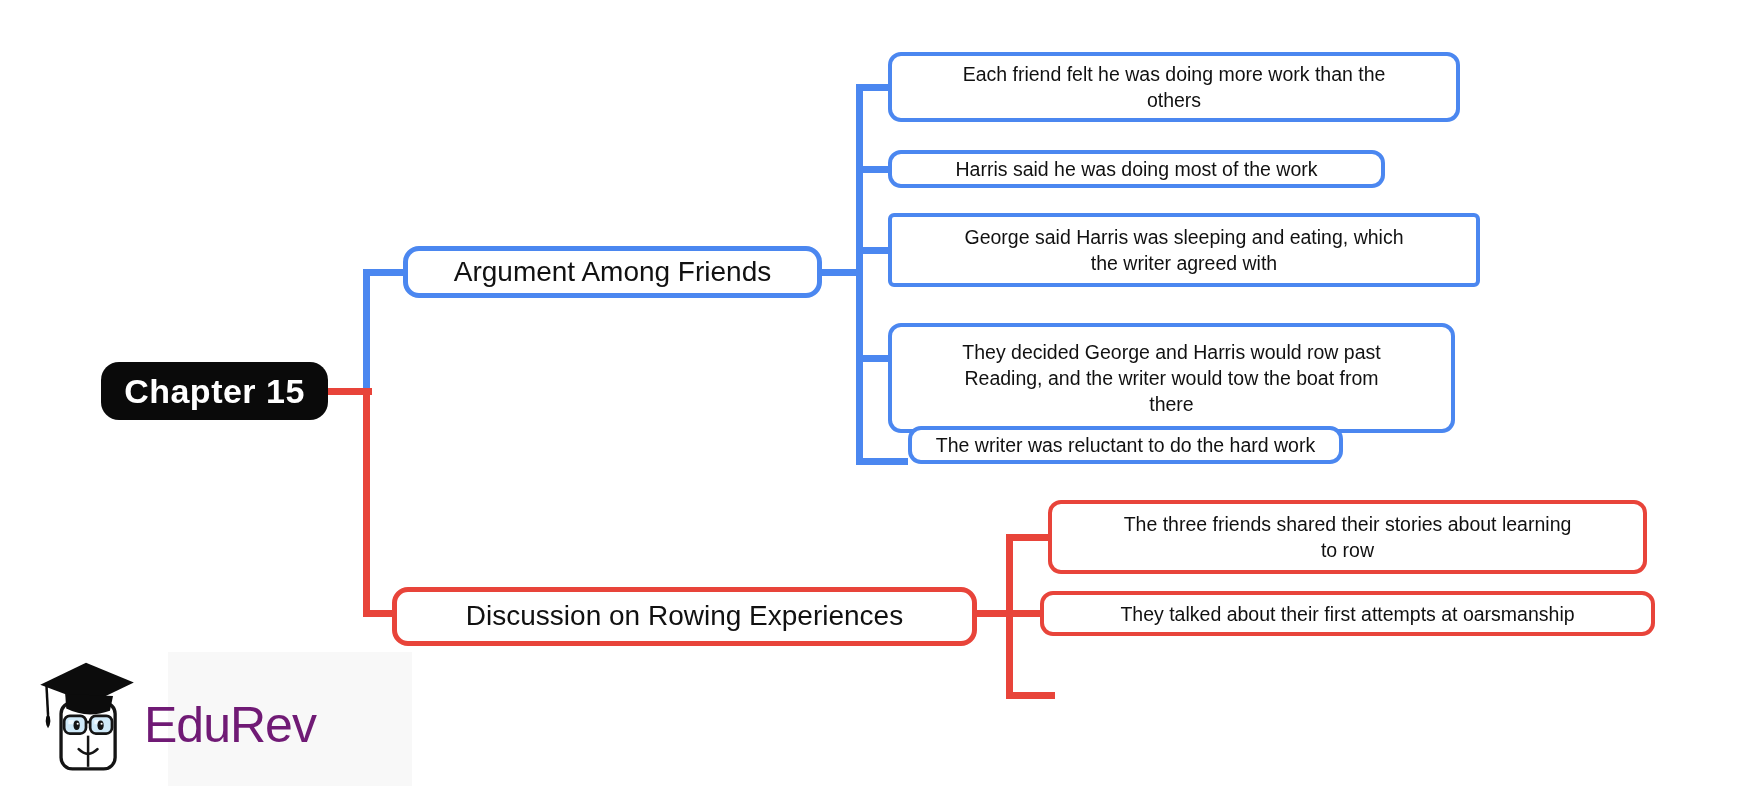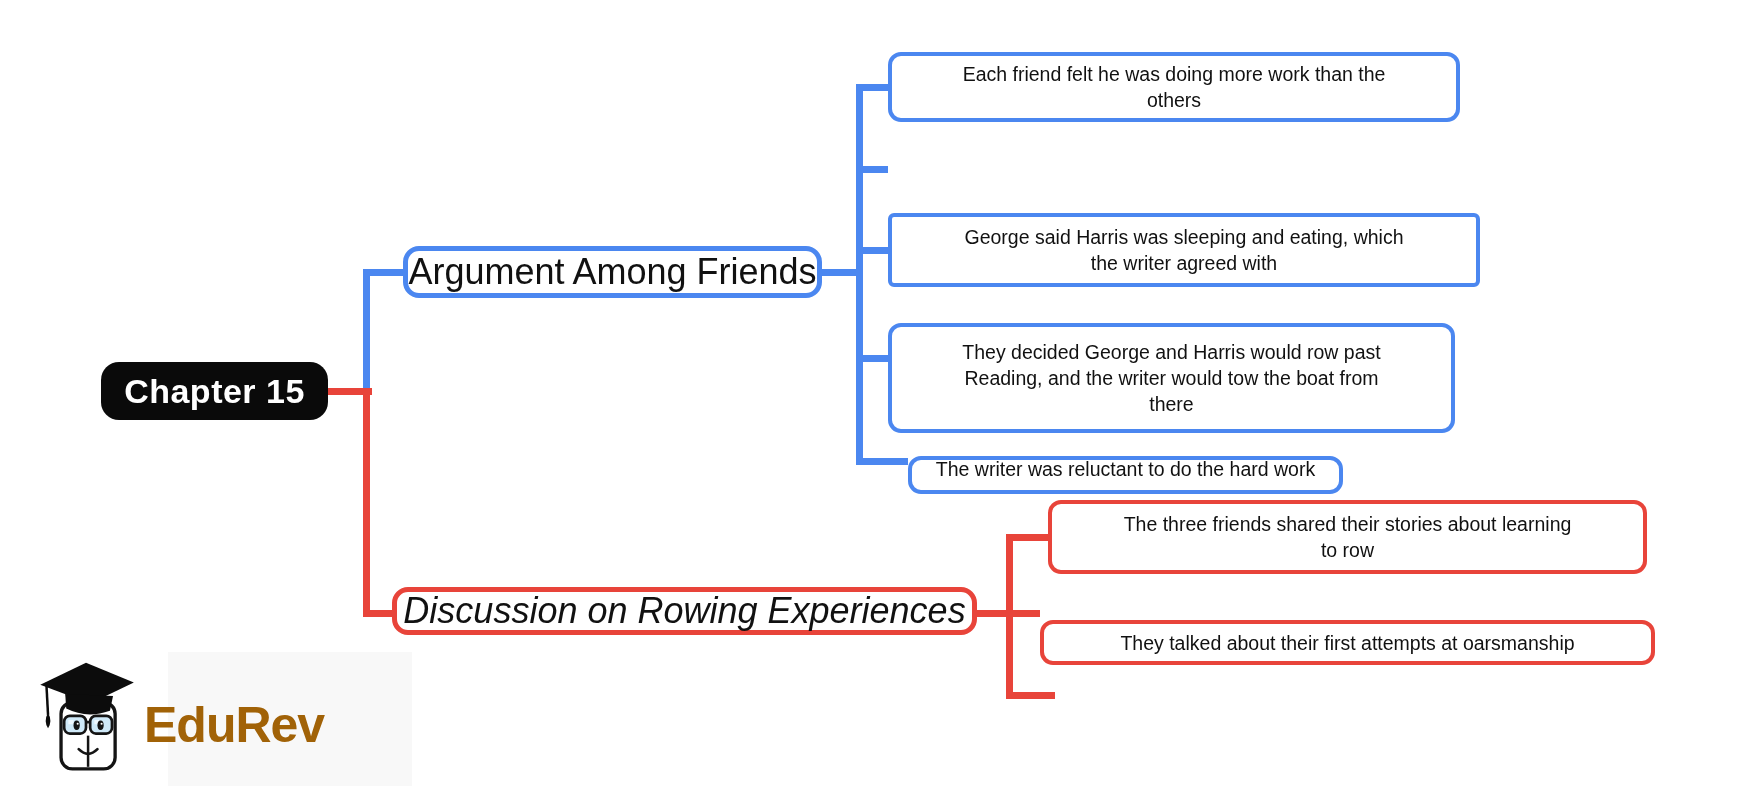--- a/index.html
+++ b/index.html
@@ -19,37 +19,37 @@
   .node{
     position:absolute;box-sizing:border-box;background:#ffffff;
     display:flex;align-items:center;justify-content:center;text-align:center;
     color:var(--ink);
   }
   .root-node{
     background:var(--root-bg);color:#ffffff;border-radius:18px;
     font-size:34px;font-weight:bold;letter-spacing:.5px;
   }
   .branch-node{
-    border-radius:16px;font-size:36px;line-height:1.1;text-align:center;
+    border-radius:16px;font-size:28px;line-height:1.1;text-align:center;
   }
   .branch-node.blue-b{border:5px solid var(--blue);}
   .branch-node.red-b{border:5px solid var(--red);}
   .leaf{
     border-radius:13px;font-size:19.5px;line-height:26px;
     padding:8px 14px;
   }
   .leaf.blue-b{border:4px solid var(--blue);}
   .leaf.red-b{border:4px solid var(--red);}
   .leaf span{display:inline-block;}
   .logo{position:absolute;left:26px;top:650px;width:360px;height:136px;}
   .logo-bg{position:absolute;left:142px;top:2px;width:244px;height:134px;background:#f8f8f8;}
   .logo svg{position:absolute;left:8px;top:6px;}
   .logo-word{
-    position:absolute;left:118px;top:46px;font-size:50px;font-weight:bold;
-    color:#a16207;letter-spacing:-1px;
+    position:absolute;left:118px;top:46px;font-size:50px;font-weight:normal;
+    color:#701a75;letter-spacing:-1px;
   }
 </style>
 </head>
 <body>
 
 <div class="canvas">
 
   <div class="line red" style="left:326px;top:388px;width:46px;height:7px;"></div>
 
   <div class="line blue" style="left:363px;top:269px;width:7px;height:119px;"></div>
@@ -69,39 +69,42 @@
   <div class="line red" style="left:977px;top:610px;width:33px;height:7px;"></div>
   <div class="line red" style="left:1006px;top:534px;width:7px;height:165px;"></div>
   <div class="line red" style="left:1006px;top:534px;width:42px;height:7px;"></div>
   <div class="line red" style="left:1006px;top:610px;width:34px;height:7px;"></div>
   <div class="line red" style="left:1006px;top:692px;width:49px;height:7px;"></div>
 
   <div class="node root-node" style="left:101px;top:362px;width:227px;height:58px;">Chapter 15</div>
 
   <div class="node branch-node blue-b" style="left:403px;top:246px;width:419px;height:52px;">Argument Among Friends</div>
 
-  <div class="node branch-node red-b" style="left:392px;top:587px;width:585px;height:48px;font-style:italic;">Discussion on Rowing Experiences</div>
+  <div class="node branch-node red-b" style="left:392px;top:587px;width:585px;height:59px;">Discussion on Rowing Experiences</div>
 
   <div class="node leaf blue-b" style="left:888px;top:52px;width:572px;height:70px;">
     <span style="max-width:440px;">Each friend felt he was doing more work than the others</span>
+  </div>
+  <div class="node leaf blue-b" style="left:888px;top:150px;width:497px;height:38px;">
+    <span>Harris said he was doing most of the work</span>
   </div>
   <div class="node leaf blue-b" style="left:888px;top:213px;width:592px;height:74px;border-radius:6px;">
     <span style="max-width:450px;">George said Harris was sleeping and eating, which the writer agreed with</span>
   </div>
   <div class="node leaf blue-b" style="left:888px;top:303px;width:567px;height:110px;margin-top:20px;">
     <span style="max-width:440px;">They decided George and Harris would row past Reading, and the writer would tow the boat from there</span>
   </div>
-  <div class="node leaf blue-b" style="left:908px;top:456px;width:435px;height:38px;align-items:flex-end;">
+  <div class="node leaf blue-b" style="left:908px;top:426px;width:435px;height:38px;">
     <span>The writer was reluctant to do the hard work</span>
   </div>
 
   <div class="node leaf red-b" style="left:1048px;top:500px;width:599px;height:74px;">
     <span style="max-width:460px;">The three friends shared their stories about learning to row</span>
   </div>
-  <div class="node leaf red-b" style="left:1040px;top:620px;width:615px;height:45px;">
+  <div class="node leaf red-b" style="left:1040px;top:591px;width:615px;height:45px;">
     <span>They talked about their first attempts at oarsmanship</span>
   </div>
 
   <div class="logo">
     <div class="logo-bg"></div>
     <svg width="104" height="126" viewBox="0 0 100 120">
 
       <rect x="26" y="44" width="52" height="64" rx="11" fill="#ffffff" stroke="#141414" stroke-width="3.2"></rect>
       <line x1="52" y1="76" x2="52" y2="106" stroke="#141414" stroke-width="2.4"></line>
       <path d="M28 76 h48" stroke="#141414" stroke-width="0" fill="none"></path>

